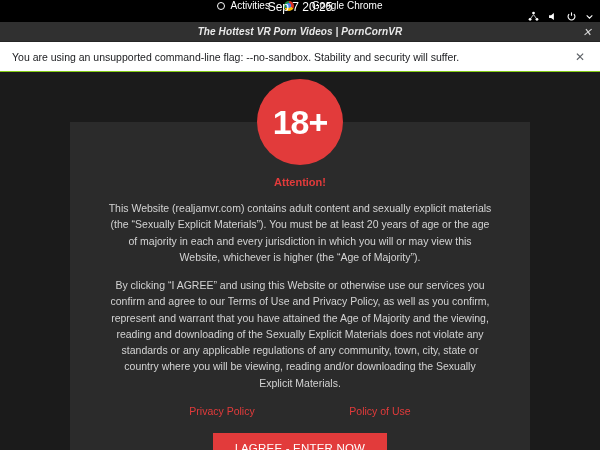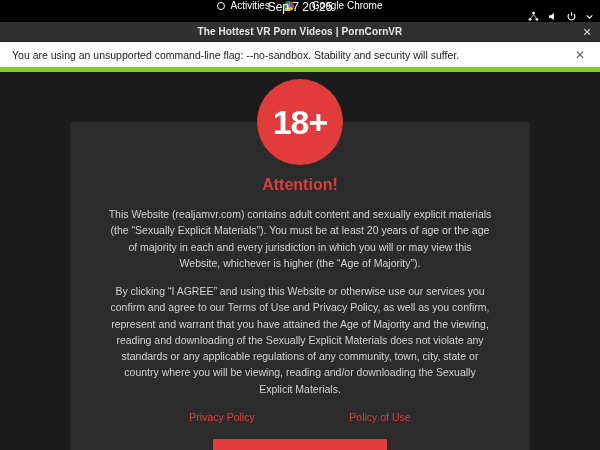--- a/index.html
+++ b/index.html
@@ -54,37 +54,38 @@
     background: #1f1f1f;
   }
   .titlebar {
     height: 20px;
     background: #303030;
     color: #e8e8e8;
     display: flex; align-items: center; justify-content: center;
     position: relative;
     font-size: 10px;
     border-bottom: 1px solid #262626;
+    font-style: italic;
   }
   .titlebar .title { font-weight: bold; letter-spacing: .1px; }
   .titlebar .close {
     position: absolute; right: 7px; top: 50%; transform: translateY(-50%);
     width: 12px; height: 12px; line-height: 12px; text-align: center;
     font-size: 11px; color: #d8d8d8; cursor: pointer;
   }
 
   
   .infobar {
     min-height: 30px;
     background: #ffffff;
     color: #202124;
     display: flex; align-items: center;
     padding: 0 12px;
     font-size: 10.5px;
-    border-bottom: 5px solid #84cc16;
+    border-bottom: 1px solid #84cc16;
   }
   .infobar .msg { flex: 1; }
   .infobar .dismiss {
     width: 16px; height: 16px; line-height: 16px; text-align: center;
     color: #5f6368; font-size: 12px; cursor: pointer;
   }
 
   
   .page {
     flex: 1;
@@ -106,21 +107,21 @@
     top: -43px; left: 50%; transform: translateX(-50%);
     width: 86px; height: 86px; border-radius: 50%;
     background: #e23b3b;
     color: #ffffff;
     font-size: 34px; font-weight: bold;
     display: flex; align-items: center; justify-content: center;
     letter-spacing: -1px;
   }
   .attention {
     color: #e23b3b;
-    font-size: 16px;
+    font-size: 11px;
     font-weight: bold;
     margin: 14px 0 12px;
   }
   .para {
     color: #d3d3d3;
     font-size: 10.5px;
     line-height: 1.55;
     margin-bottom: 12px;
     padding: 0 6px;
   }

